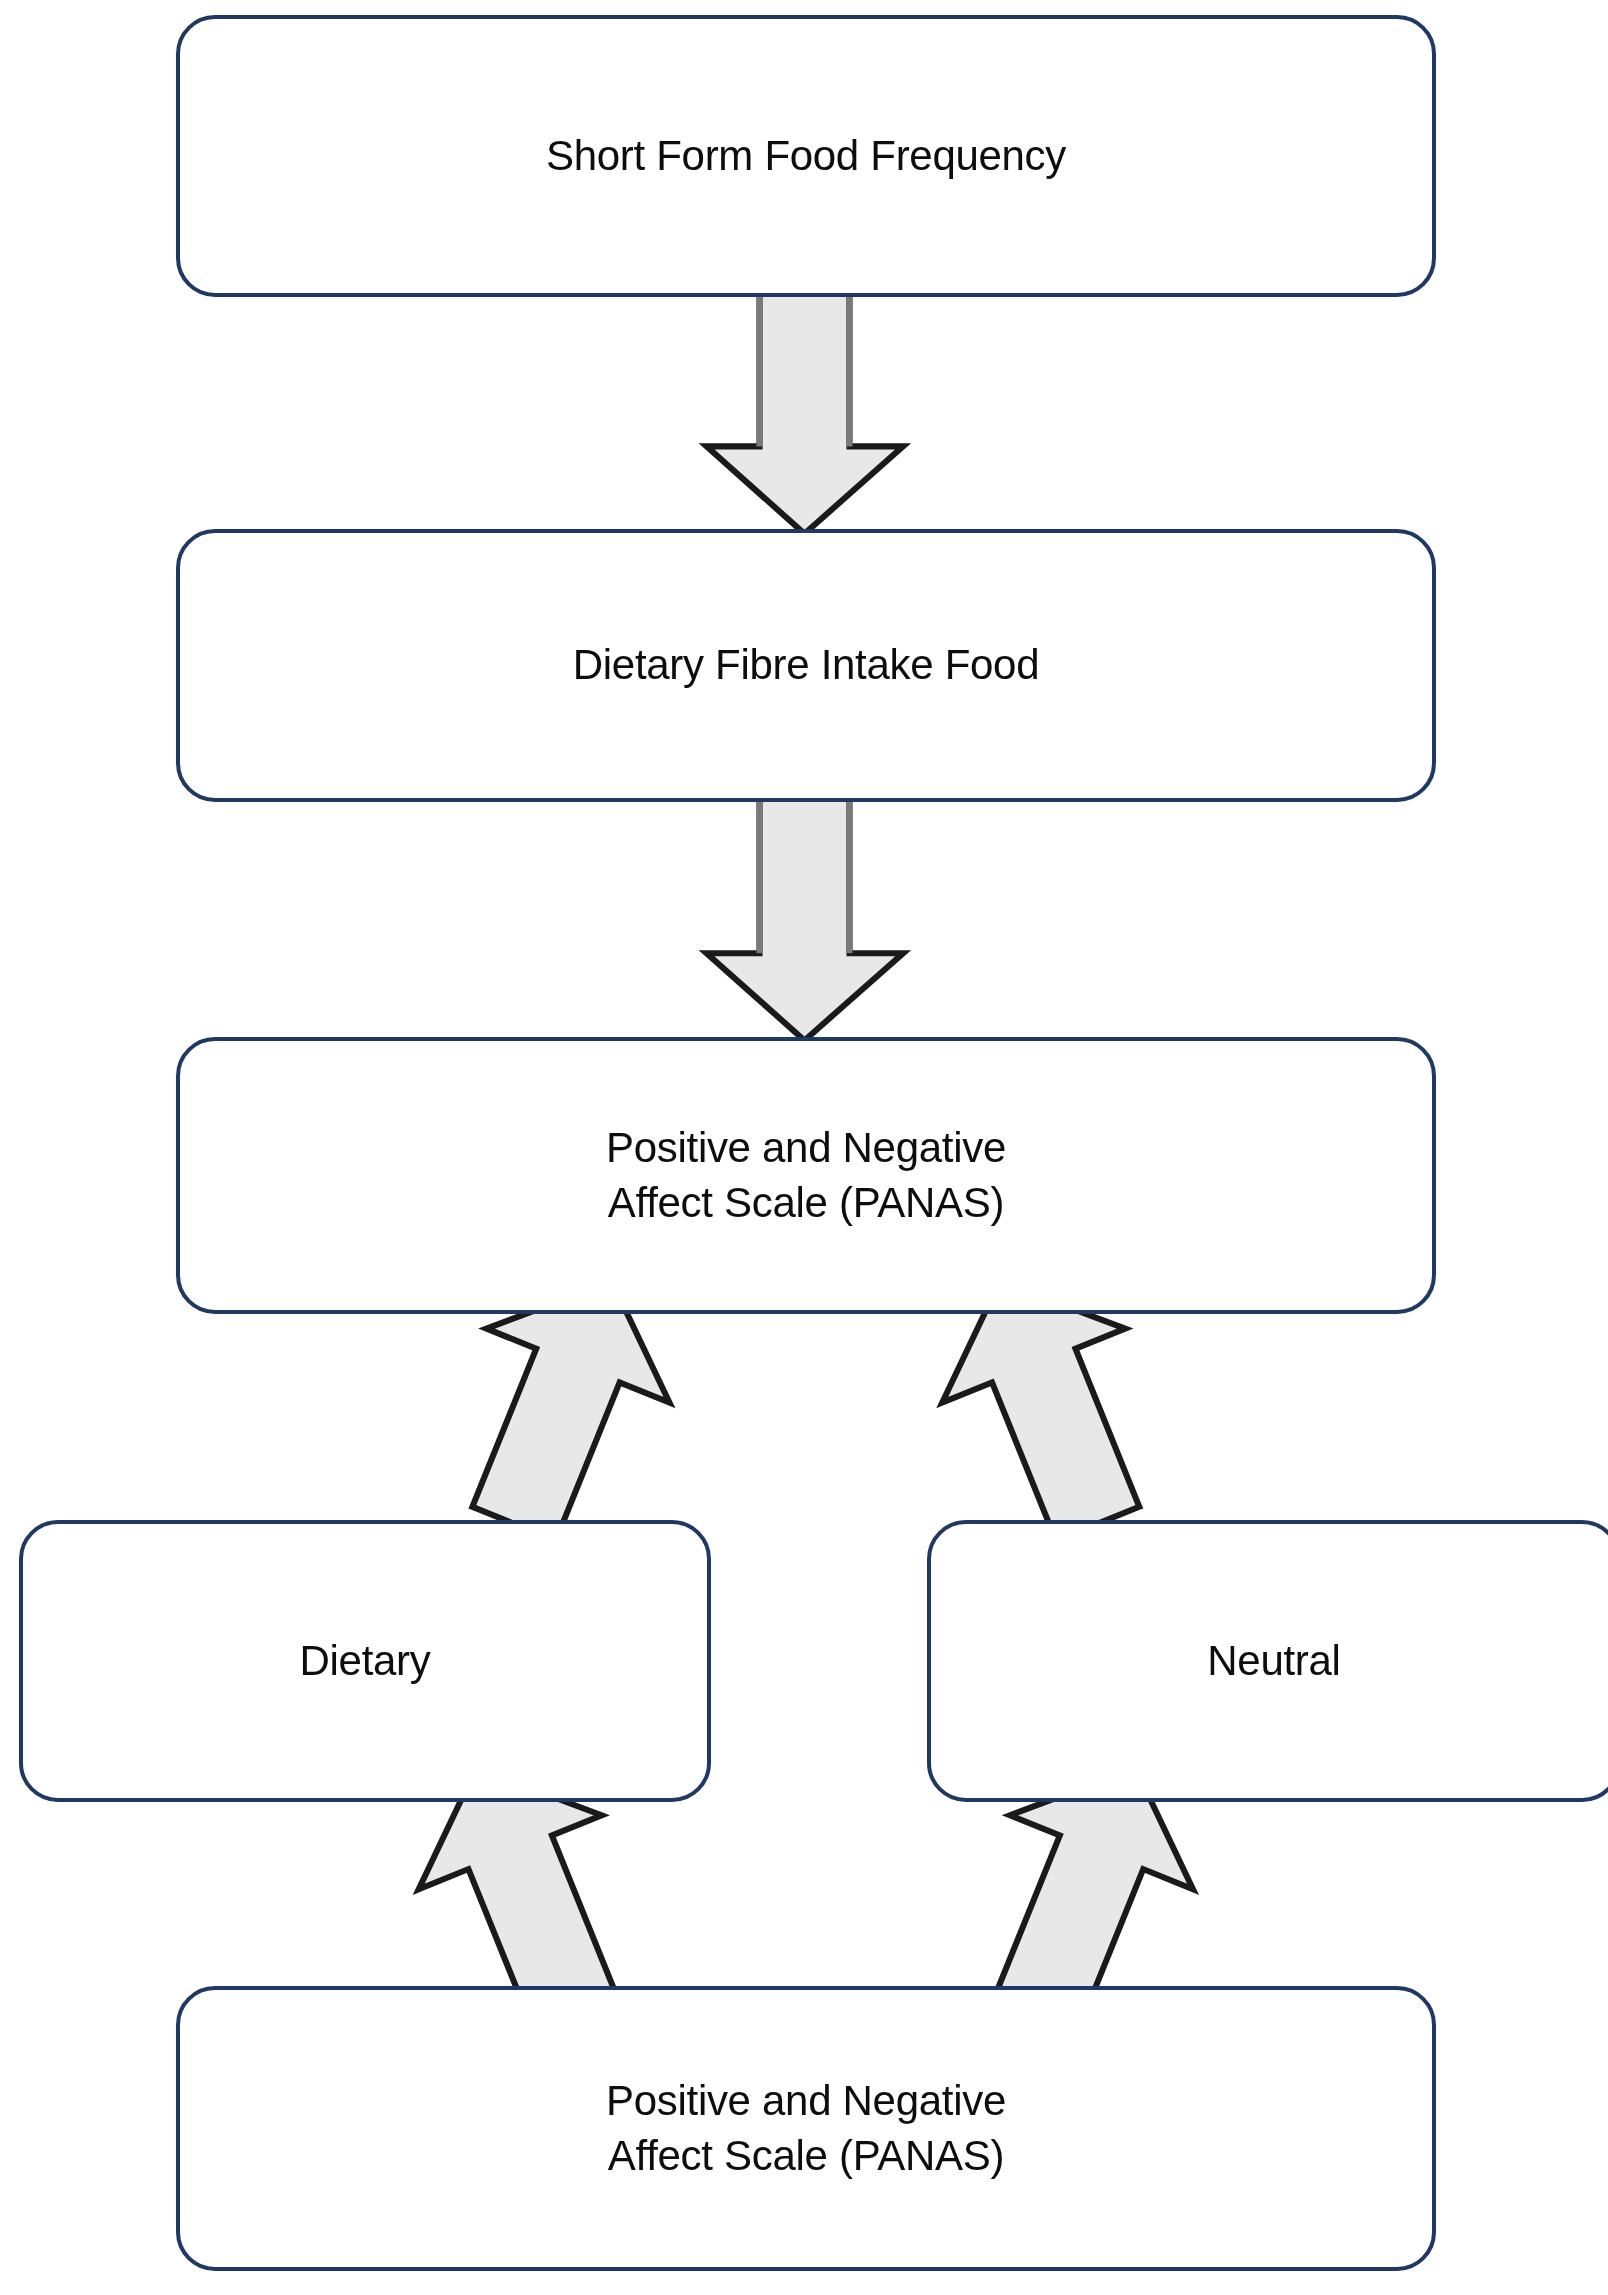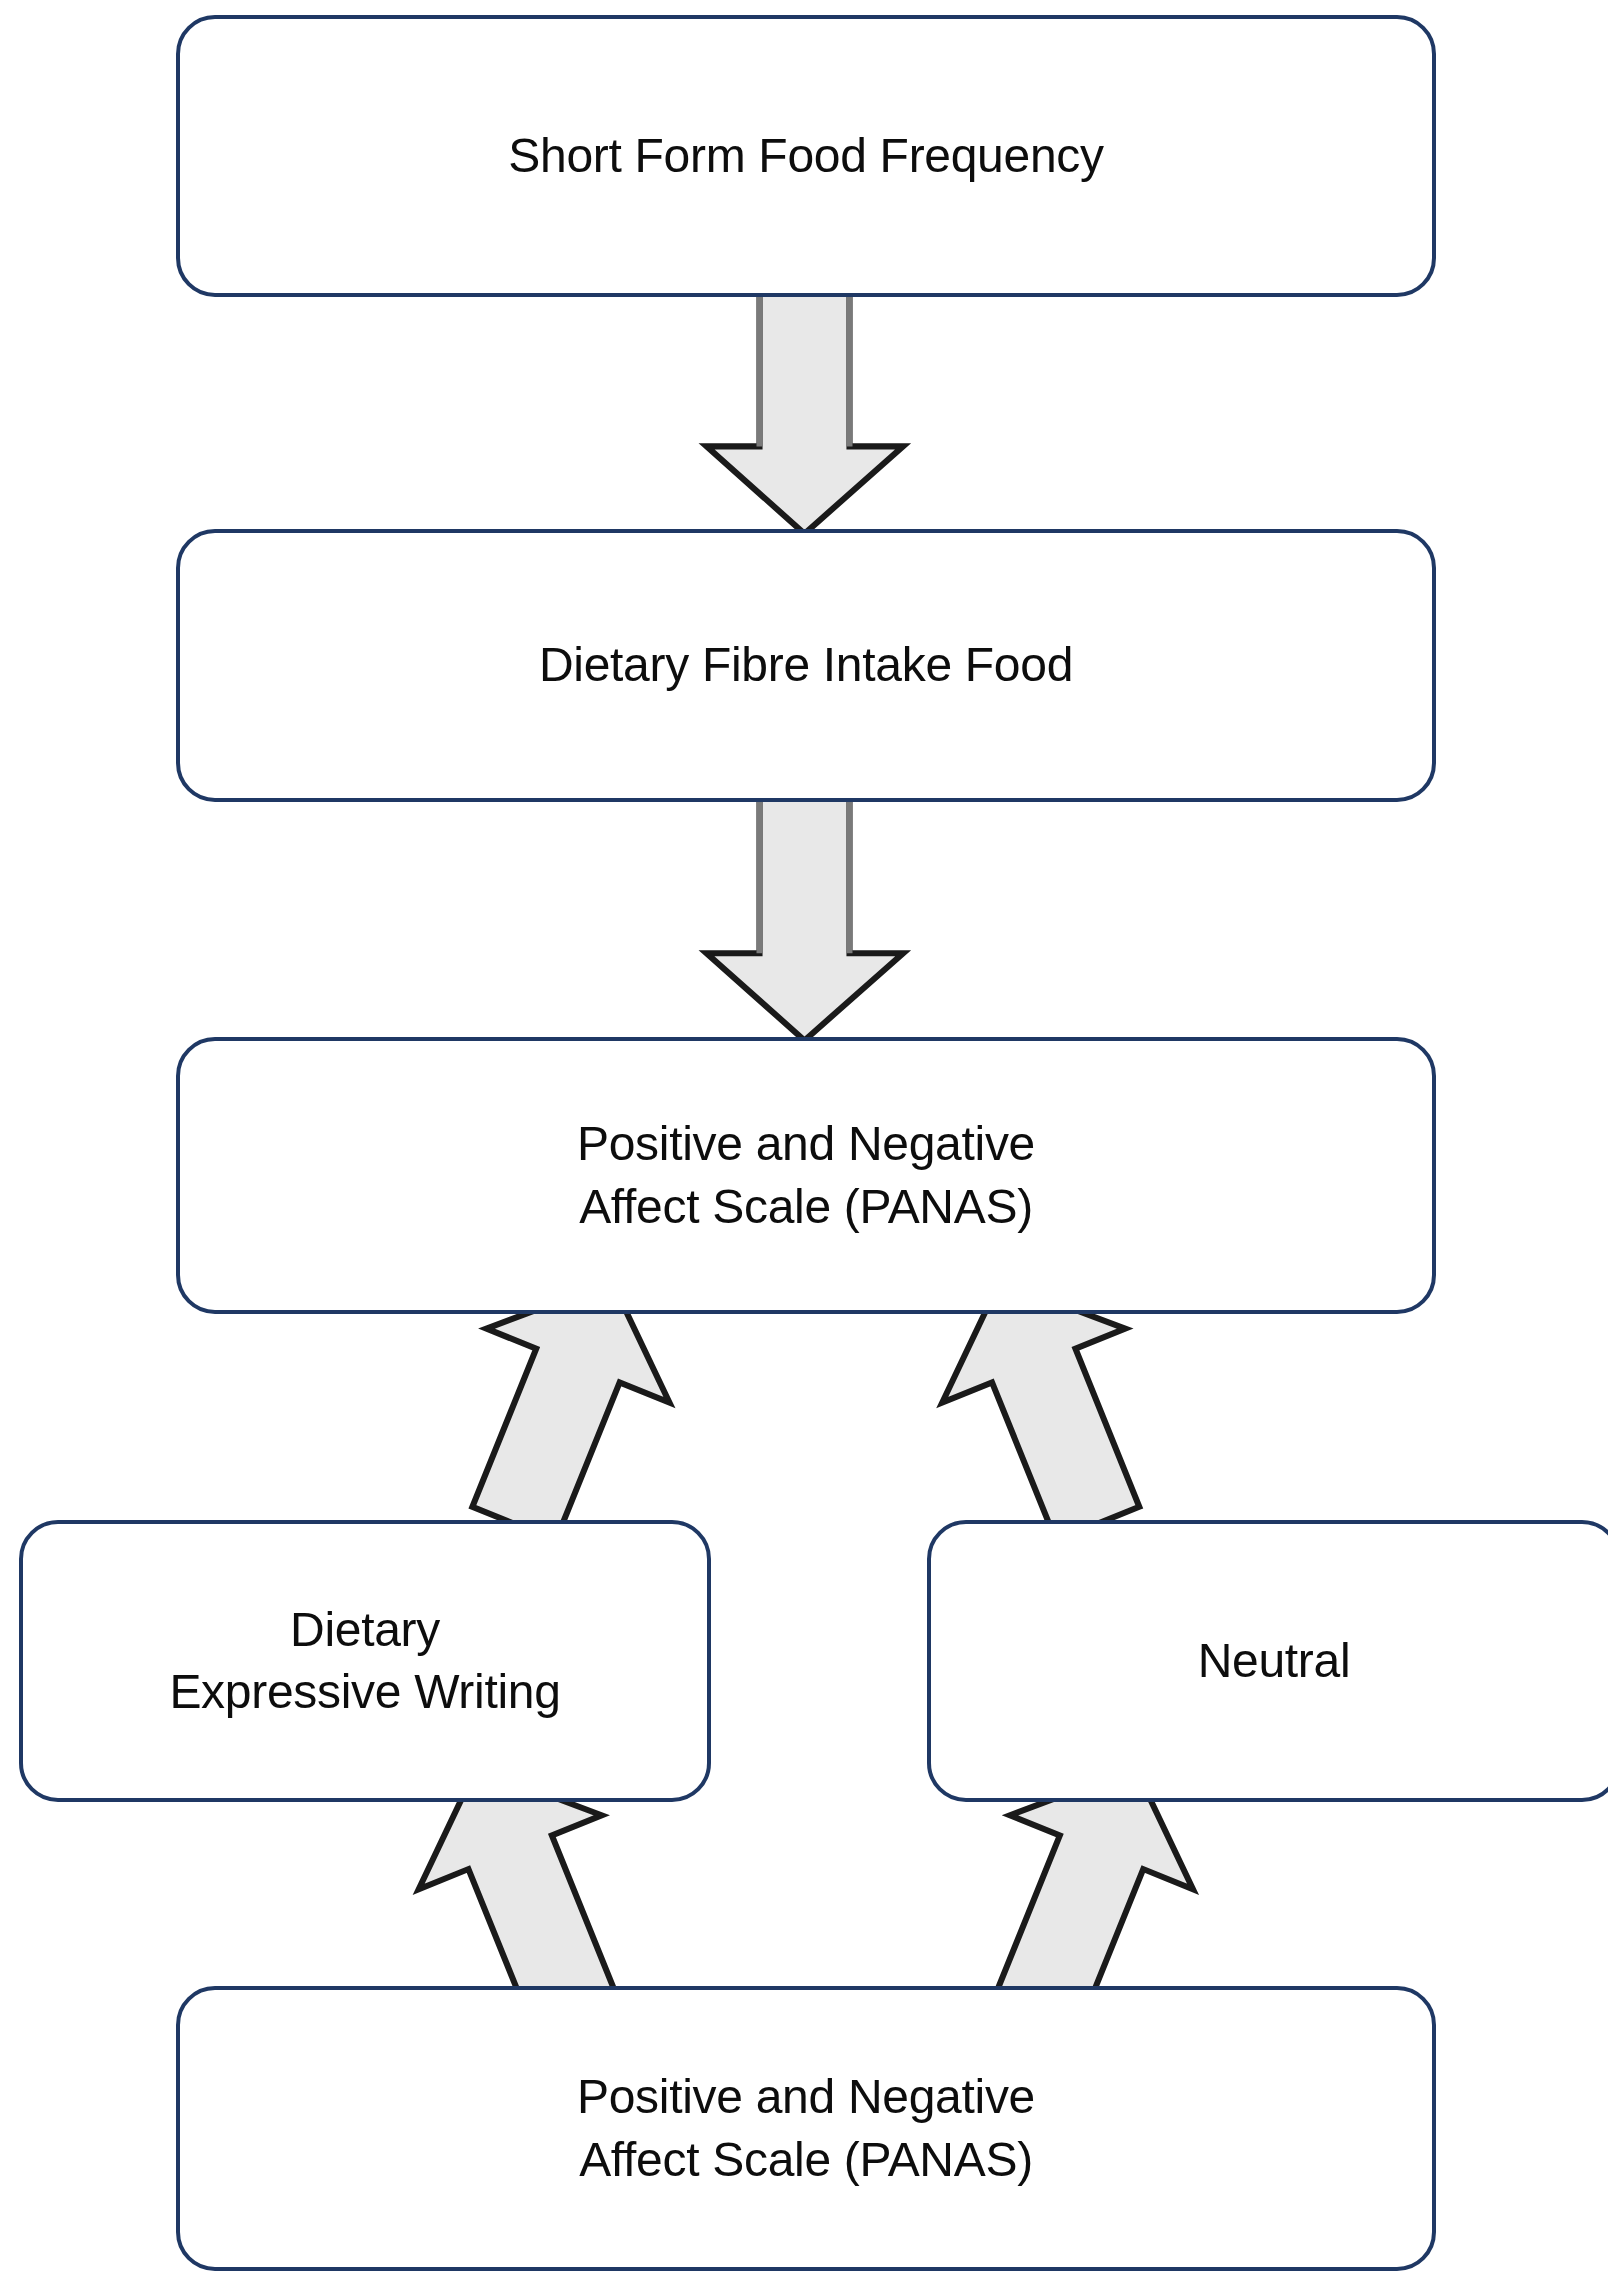--- a/index.html
+++ b/index.html
@@ -33,21 +33,21 @@
     flex-direction: column;
     align-items: center;
     justify-content: center;
     z-index: 3;
   }
 
   .node-line {
     display: block;
     color: #0d0d0d;
     font-family: "Liberation Sans", sans-serif;
-    font-size: 48px;
+    font-size: 42px;
     line-height: 1.30;
     font-weight: 400;
     letter-spacing: -0.3px;
     white-space: nowrap;
     text-align: center;
   }
 
   
   #node-sfffq   { left: 176px;  top: 14.8px;   width: 1260px; height: 282px; }
   #node-dfiffq  { left: 176px;  top: 529px;  width: 1260px; height: 273px; }
@@ -108,21 +108,20 @@
     <span class="node-line">Dietary Fibre Intake Food</span>
   </div>
 
   <div class="node-box" id="node-panas-1">
     <span class="node-line">Positive and Negative</span>
     <span class="node-line">Affect Scale (PANAS)</span>
   </div>
 
   <div class="node-box" id="node-positive-writing">
     <span class="node-line">Dietary</span>
-    <span class="node-line">Expressive Writing</span>
   </div>
 
   <div class="node-box" id="node-neutral-writing">
     <span class="node-line">Neutral</span>
   </div>
 
   <div class="node-box" id="node-panas-2">
     <span class="node-line">Positive and Negative</span>
     <span class="node-line">Affect Scale (PANAS)</span>
   </div>

